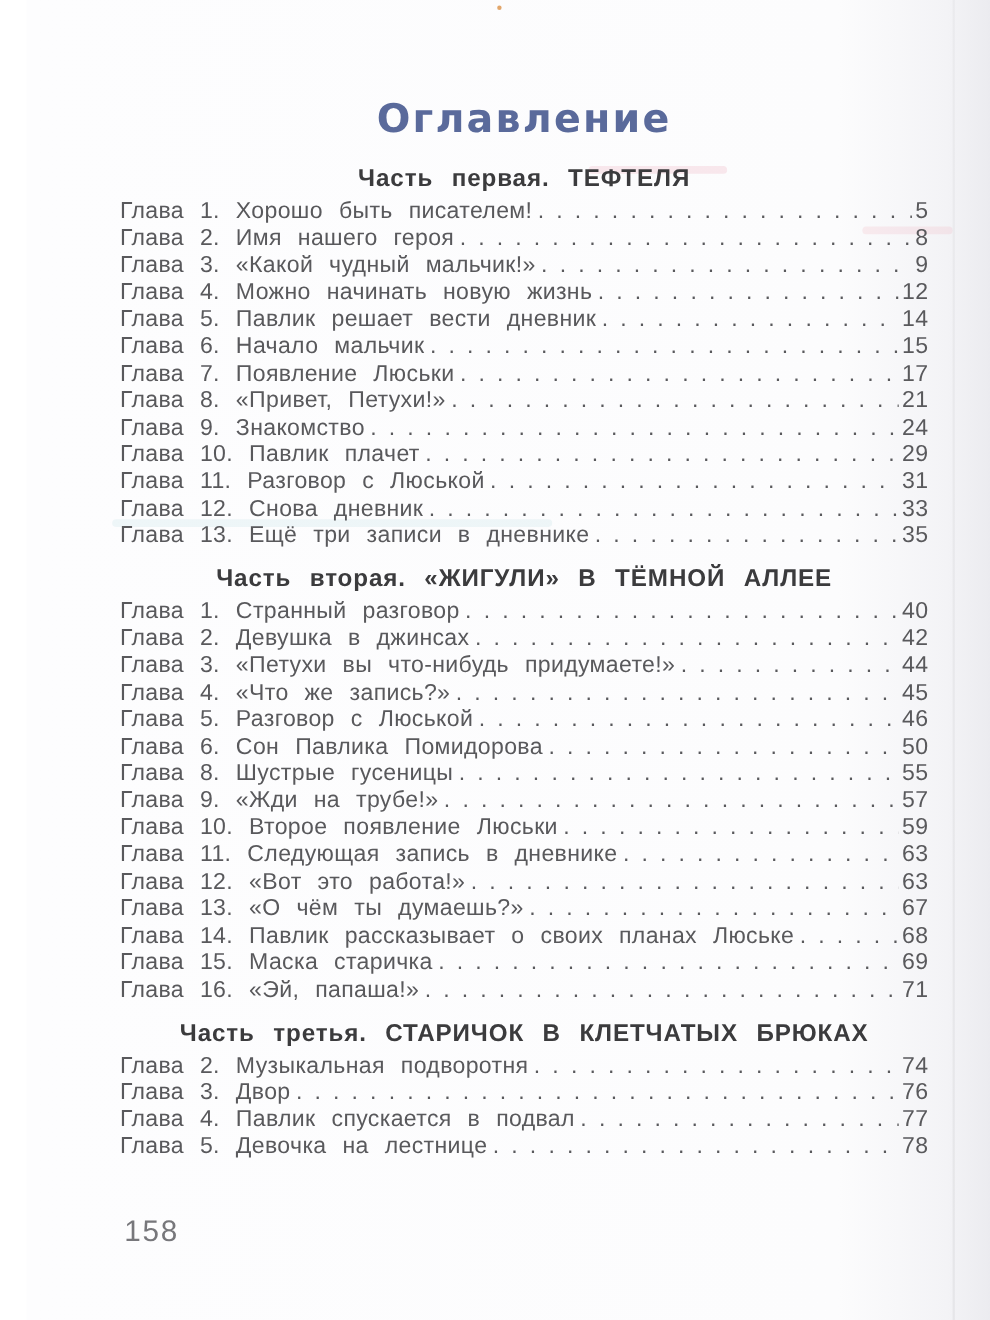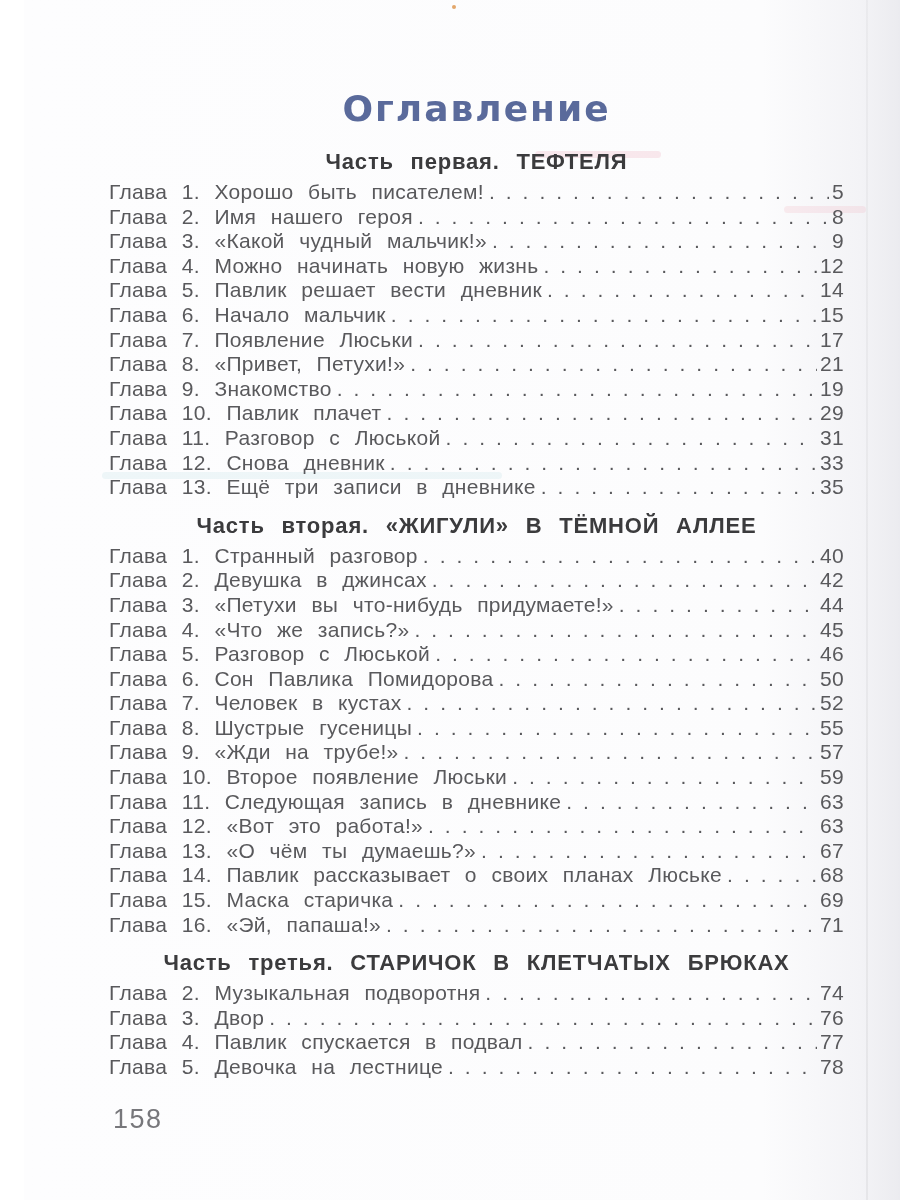--- a/index.html
+++ b/index.html
@@ -160,21 +160,21 @@
 
   <div class="row">
     <span class="chapter-text"><span>Глава 8.</span> <span>«Привет, Петухи!»</span></span>
     <span class="leader"></span>
     <span class="pagenum">21</span>
   </div>
 
   <div class="row">
     <span class="chapter-text"><span>Глава 9.</span> <span>Знакомство</span></span>
     <span class="leader"></span>
-    <span class="pagenum">19</span>
+    <span class="pagenum">24</span>
   </div>
 
   <div class="row">
     <span class="chapter-text"><span>Глава 10.</span> <span>Павлик плачет</span></span>
     <span class="leader"></span>
     <span class="pagenum">29</span>
   </div>
 
   <div class="row">
     <span class="chapter-text"><span>Глава 11.</span> <span>Разговор с Люськой</span></span>
@@ -228,25 +228,20 @@
     <span class="leader"></span>
     <span class="pagenum">46</span>
   </div>
 
   <div class="row">
     <span class="chapter-text"><span>Глава 6.</span> <span>Сон Павлика Помидорова</span></span>
     <span class="leader"></span>
     <span class="pagenum">50</span>
   </div>
 
-  <div class="row">
-    <span class="chapter-text"><span>Глава 7.</span> <span>Человек в кустах</span></span>
-    <span class="leader"></span>
-    <span class="pagenum">52</span>
-  </div>
 
   <div class="row">
     <span class="chapter-text"><span>Глава 8.</span> <span>Шустрые гусеницы</span></span>
     <span class="leader"></span>
     <span class="pagenum">55</span>
   </div>
 
   <div class="row">
     <span class="chapter-text"><span>Глава 9.</span> <span>«Жди на трубе!»</span></span>
     <span class="leader"></span>

